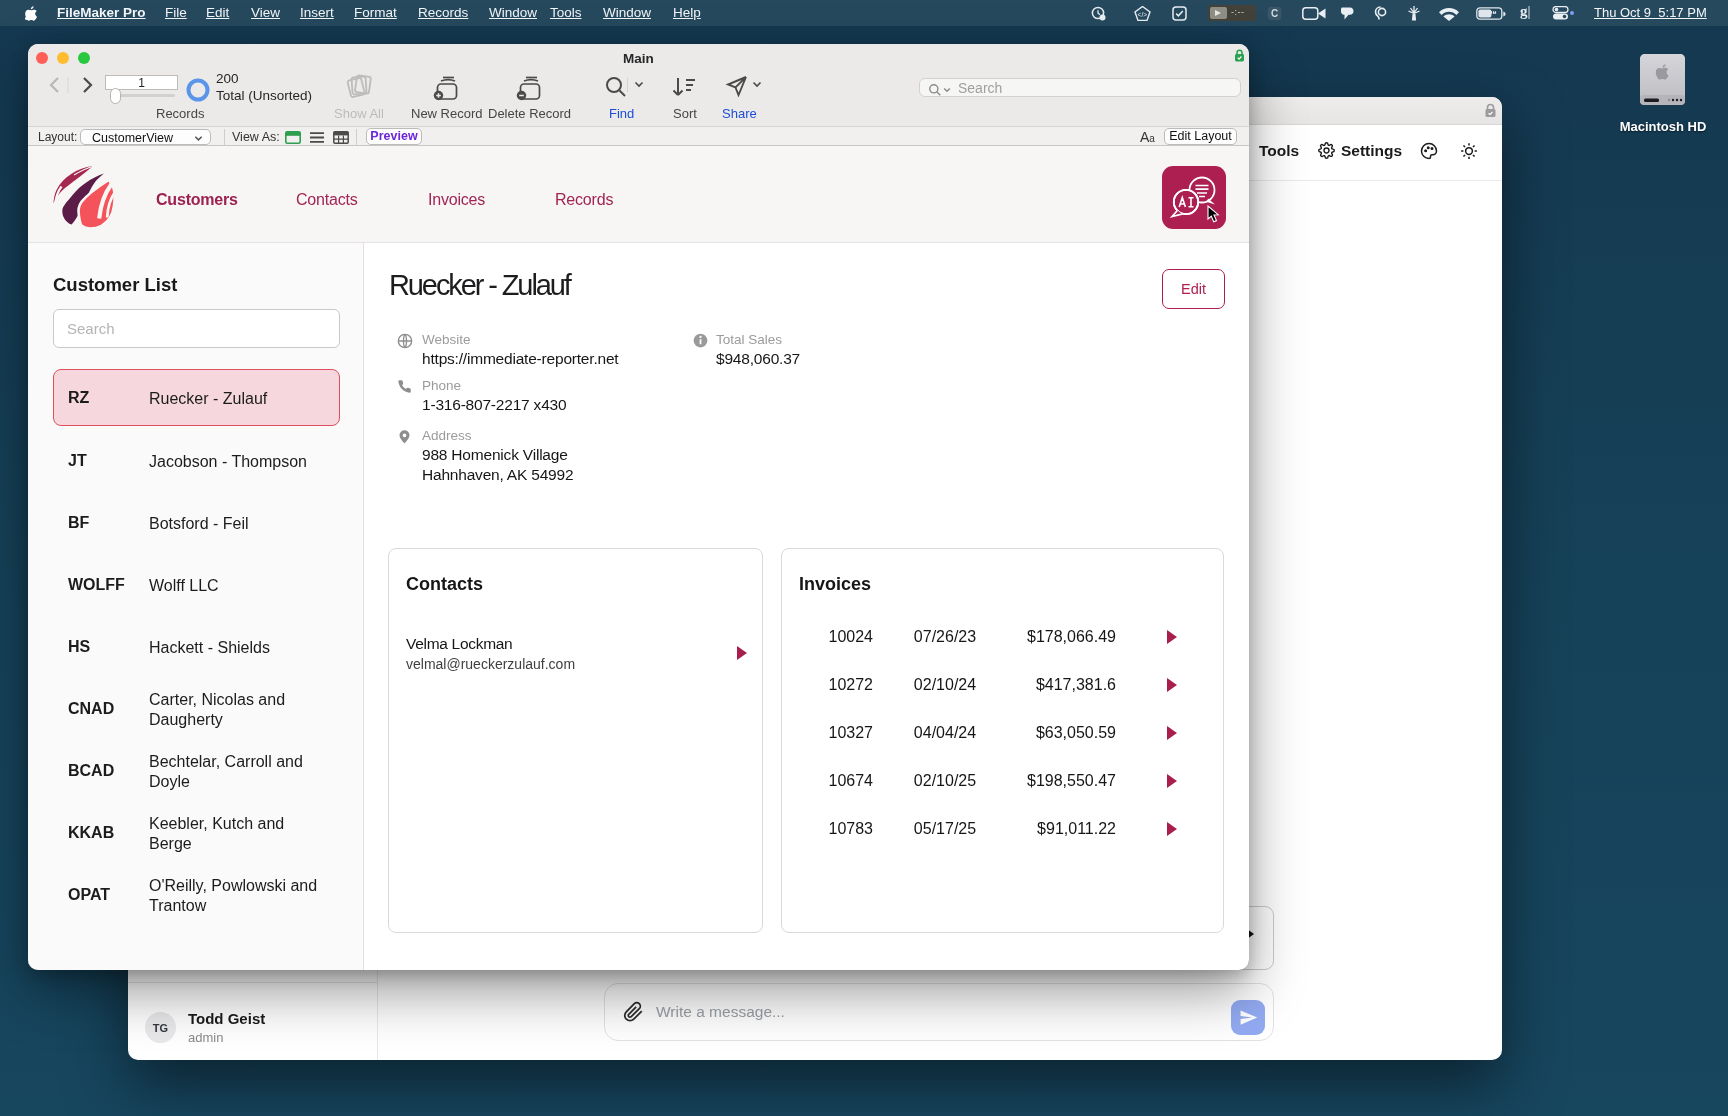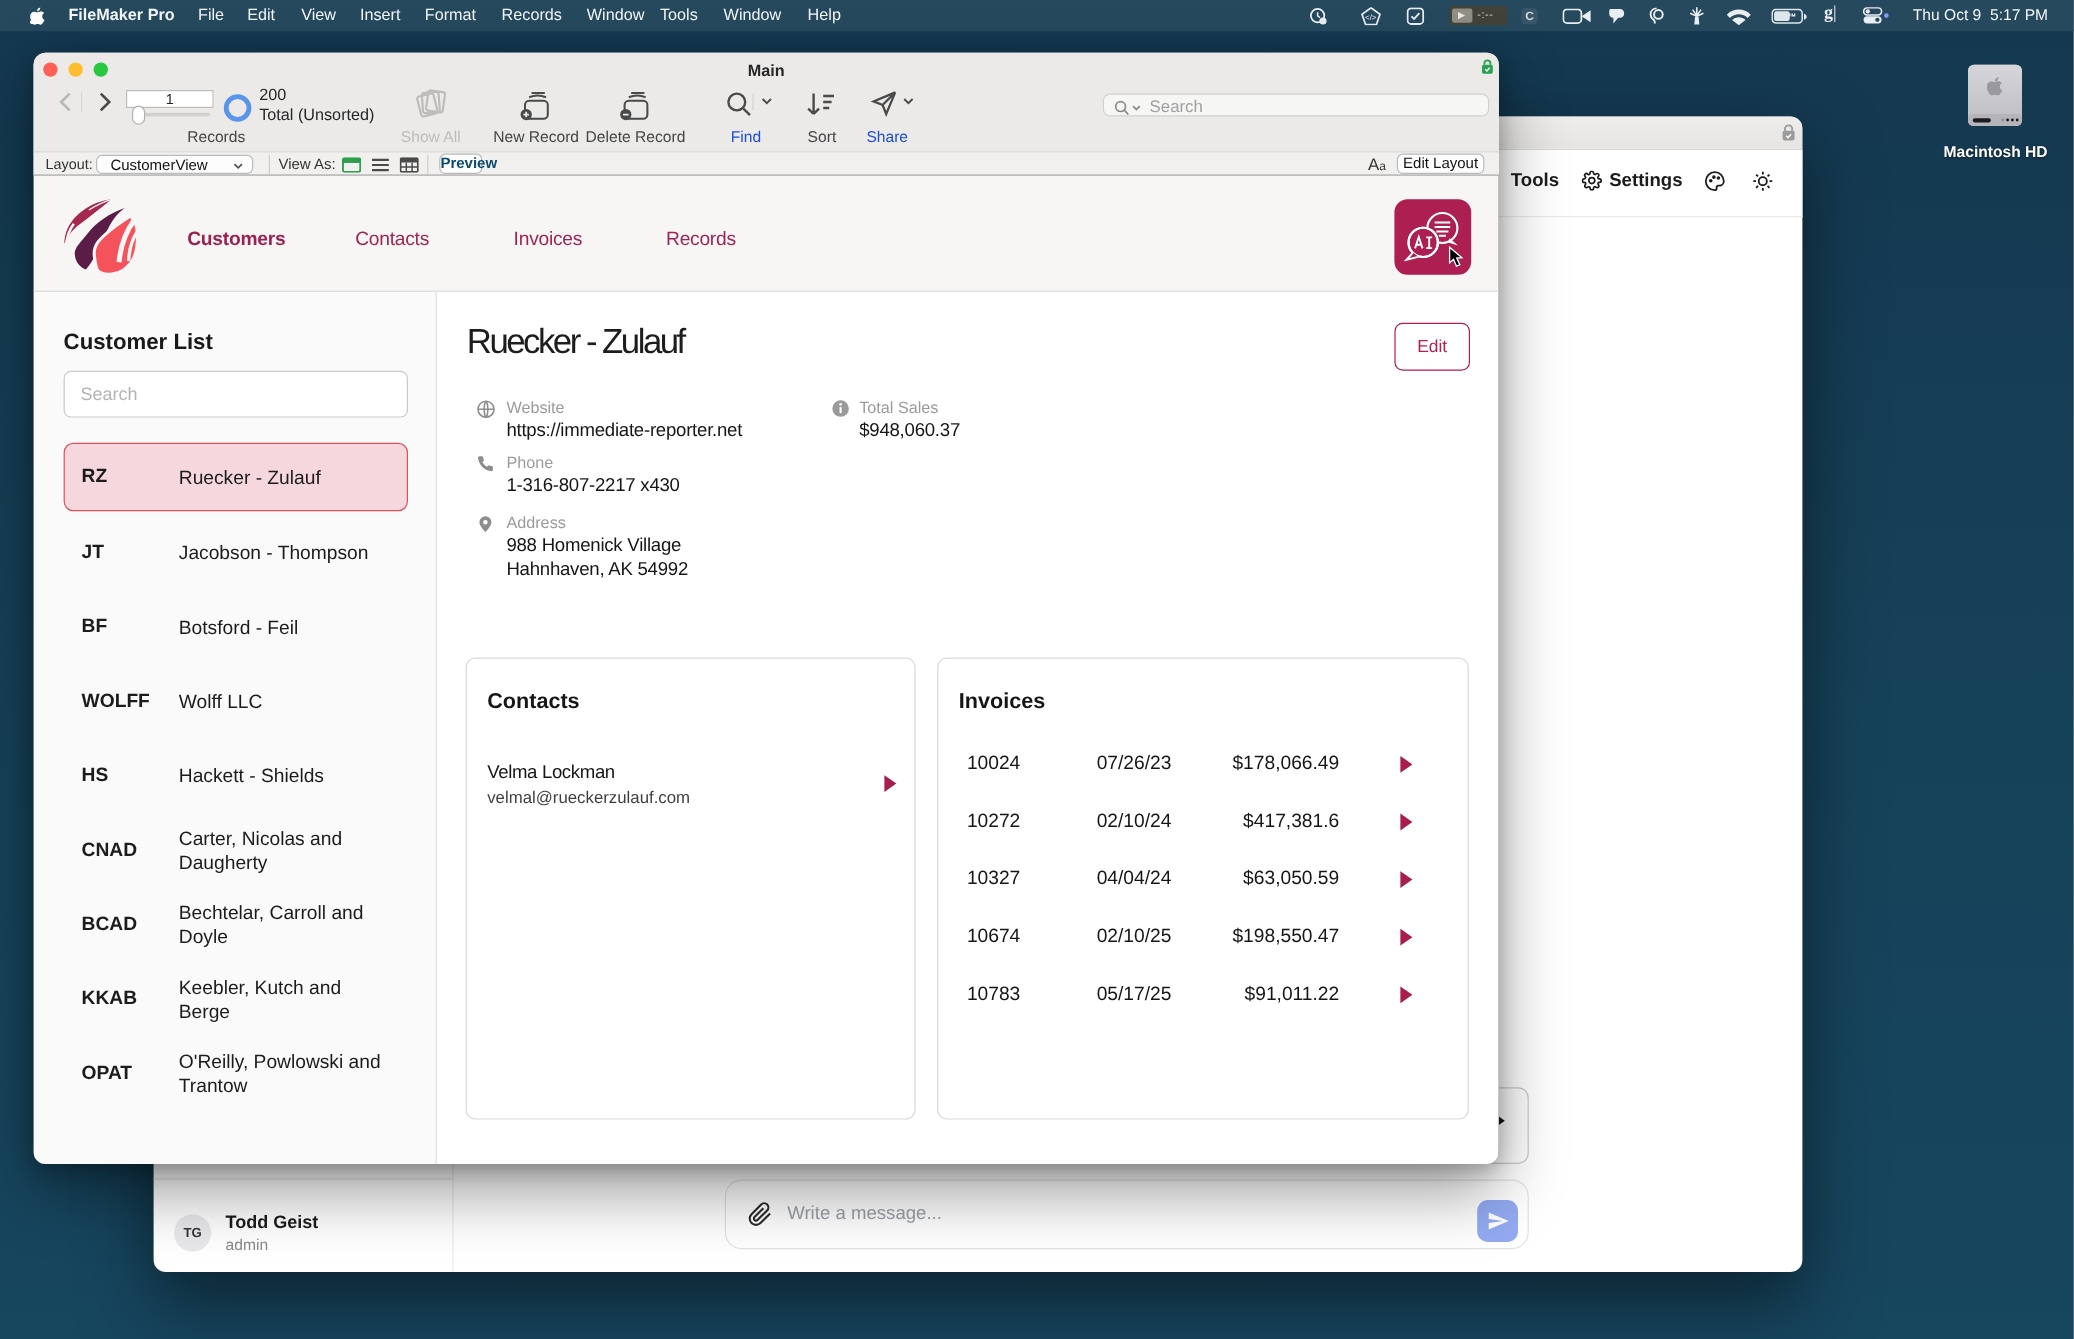--- a/index.html
+++ b/index.html
@@ -3,21 +3,21 @@
 <meta charset="utf-8">
 <style>
   * { margin:0; padding:0; box-sizing:border-box; }
   html,body { width:1728px; height:1116px; overflow:hidden; }
   body { font-family:"Liberation Sans", sans-serif;
          background:linear-gradient(180deg,#143850 0%,#164259 55%,#17465f 100%); position:relative; }
   .abs { position:absolute; }
 
   
   #menubar { position:absolute; left:0; top:0; width:1728px; height:26px; background:#26495e; color:#f2f6f9; font-size:13.5px; }
-  #menubar .mi { position:absolute; top:5px; white-space:nowrap; }
+  #menubar .mi { position:absolute; top:5px; white-space:nowrap;text-decoration:underline; }
 
   
   #hd { position:absolute; left:1639px; top:52px; width:47px; height:55px; }
   #hdlabel { position:absolute; left:1596px; top:119px; width:134px; text-align:center; color:#fff; font-size:13px; font-weight:700; text-shadow:0 1px 2px rgba(0,0,0,.55); }
 
   
   #chatwin { position:absolute; left:128px; top:97px; width:1374px; height:963px; background:#fff; border-radius:10px; box-shadow:0 25px 60px rgba(0,0,0,.5); }
   #chat-titlebar { position:absolute; left:0; top:0; right:0; height:28px; background:linear-gradient(#eeedec,#e6e5e4); border-radius:10px 10px 0 0; border-bottom:1px solid #d9d8d7; }
   #chat-header { position:absolute; left:0; top:28px; right:0; height:56px; background:#fff; border-bottom:1px solid #eaeaea; }
   #chat-sidebar-line { position:absolute; left:249px; top:84px; bottom:0; width:1px; background:#e8e8e8; }
@@ -51,21 +51,21 @@
 
   
   #main { position:absolute; left:336px; top:97px; right:0; bottom:0; background:#fff; }
   #main h1 { letter-spacing:-2.1px; font-size:29px; font-weight:400; color:#1d1d1f; position:absolute; left:25px; top:26px; }
   #edit-btn { position:absolute; left:798px; top:26px; width:63px; height:40px; border:1.3px solid #b01e4e; border-radius:7px; color:#b1204f; font-size:14.5px; text-align:center; line-height:38px; background:#fff; }
   .lbl { font-size:13.5px; color:#9b9b9b; position:absolute; }
   .val { font-size:15.5px; letter-spacing:-0.2px; color:#161616; position:absolute; }
   .card { position:absolute; top:305px; height:385px; border:1px solid #dad9d8; border-radius:8px; background:#fff; }
   .card h3 { font-size:18px; color:#161616; position:absolute; left:17px; top:25px; }
   .tri { width:0; height:0; border-top:7px solid transparent; border-bottom:7px solid transparent; border-left:10px solid #a81e4e; position:absolute; }
-  .inv-num { position:absolute; width:90px; text-align:center; font-size:16px; color:#161616; }
+  .inv-num { position:absolute; width:90px; text-align:right; font-size:16px; color:#161616; }
   .inv-date { position:absolute; left:128px; width:70px; text-align:center; font-size:16px; color:#161616; }
   .inv-amt { position:absolute; width:230px; text-align:right; font-size:16px; color:#161616; }
 </style>
 </head>
 <body>
 
 <div id="menubar">
   <svg class="abs" style="left:25px;top:5.5px" width="15" height="16" viewBox="0 0 15 16">
       <path fill="#fff" d="M10.7 0.3c0.1 1-0.3 1.9-0.9 2.6-0.6 0.7-1.6 1.2-2.5 1.2-0.1-0.9 0.4-1.9 0.9-2.5C8.8 0.9 9.8 0.4 10.7 0.3zM13.9 12c-0.5 1.1-0.7 1.6-1.3 2.5-0.9 1.3-2.1 3-3.6 3-1.3 0-1.7-0.9-3.4-0.9-1.8 0-2.2 0.9-3.5 0.9-1.5 0-2.6-1.5-3.5-2.8" transform="scale(0.8)"></path>
       <path fill="#fff" d="M7.5 4.3c1 0 2-0.6 3.1-0.6 1 0 2.4 0.4 3.3 1.5-1.2 0.8-1.9 1.8-1.9 3.3 0 1.6 0.9 2.9 2.2 3.5-0.4 1-0.9 1.9-1.5 2.7-0.7 1-1.5 2-2.6 2-1 0-1.4-0.7-2.7-0.7-1.3 0-1.7 0.7-2.7 0.7-1.1 0-1.9-1.1-2.6-2.1C0.9 12.9 0.2 10.5 0.2 8.3c0-2.9 1.9-4.5 3.8-4.5 1 0 2.4 0.5 3.5 0.5z" transform="translate(0,0.5) scale(0.85)"></path>
@@ -315,21 +315,21 @@
       </svg>
     <svg class="abs" style="left:281px;top:4px" width="16" height="13" viewBox="0 0 16 13" stroke="#4a4a4a" stroke-width="1.8">
         <path d="M1 2.2h14M1 6.5h14M1 10.8h14"></path>
       </svg>
     <svg class="abs" style="left:305px;top:4px" width="16" height="13" viewBox="0 0 16 13">
         <rect x="0.8" y="0.8" width="14.4" height="11.4" rx="1" fill="none" stroke="#4a4a4a" stroke-width="1.5"></rect>
         <rect x="0.8" y="0.8" width="14.4" height="3.6" fill="#4a4a4a"></rect>
         <path d="M5.6 4.4v7.8M10.4 4.4v7.8M0.8 8.2h14.4" stroke="#4a4a4a" stroke-width="1.2"></path>
       </svg>
     <div class="abs" style="left:328px;top:2px;width:1px;height:16px;background:#d0cecd"></div>
-    <div class="abs" style="left:338px;top:1px;width:36px;height:17px;background:#fdfdfd;border:1px solid #bcbbba;border-radius:5px;text-align:center;line-height:15px;font-size:12.5px;font-weight:700;color:#0c4a6e">Preview</div>
+    <div class="abs" style="left:338px;top:1px;width:56px;height:17px;background:#fdfdfd;border:1px solid #bcbbba;border-radius:5px;text-align:center;line-height:15px;font-size:12.5px;font-weight:700;color:#6d28d9">Preview</div>
     <span class="abs" style="left:1112px;top:2px;font-size:14px;color:#333">A<span style="font-size:10px">a</span></span>
     <div class="abs" style="left:1136px;top:1px;width:73px;height:17px;background:#fdfdfd;border:1px solid #bcbbba;border-radius:5px;text-align:center;line-height:15px;font-size:12.5px;font-weight:400;color:#111">Edit Layout</div>
   </div>
 
   <div id="fm-content">
     <div id="appheader">
       <svg class="abs" style="left:23px;top:19px" width="67" height="65" viewBox="0 0 67 65">
         <path fill="#a52851" d="M42 1 C26 3 12 12 5.5 25 C3.5 29.5 2.6 34 2.5 38.2 C6 30.5 10.5 25.5 16 21.5 C24 15.5 32.5 8.8 42 1 Z"></path>
         <path d="M10.5 21.5 C6.8 26.5 4.6 32.5 4.1 39.5" stroke="#f7f6f5" stroke-width="2.2" fill="none"></path>
         <path d="M23 10 C29.5 6 36 3 42.5 1.2" stroke="#f7f6f5" stroke-width="1.1" fill="none"></path>

